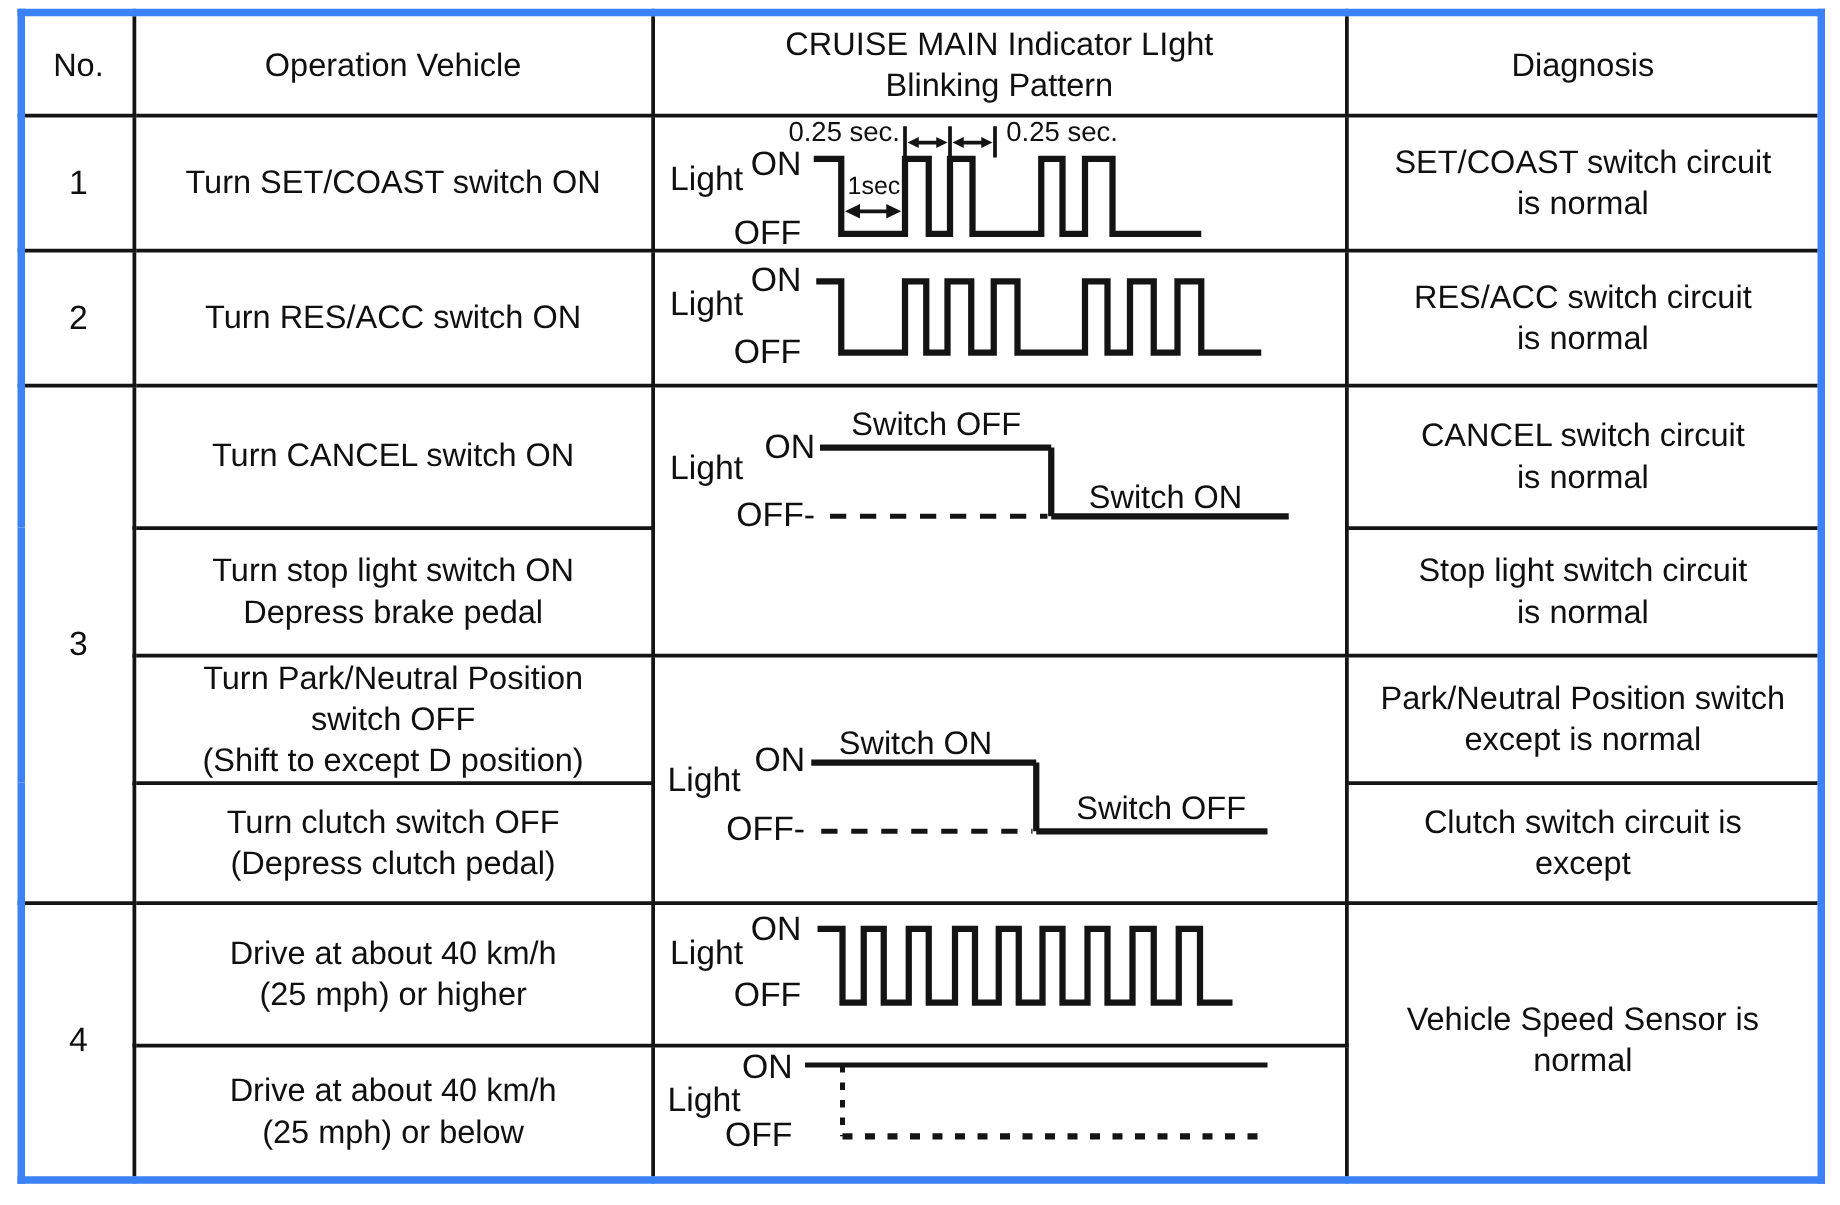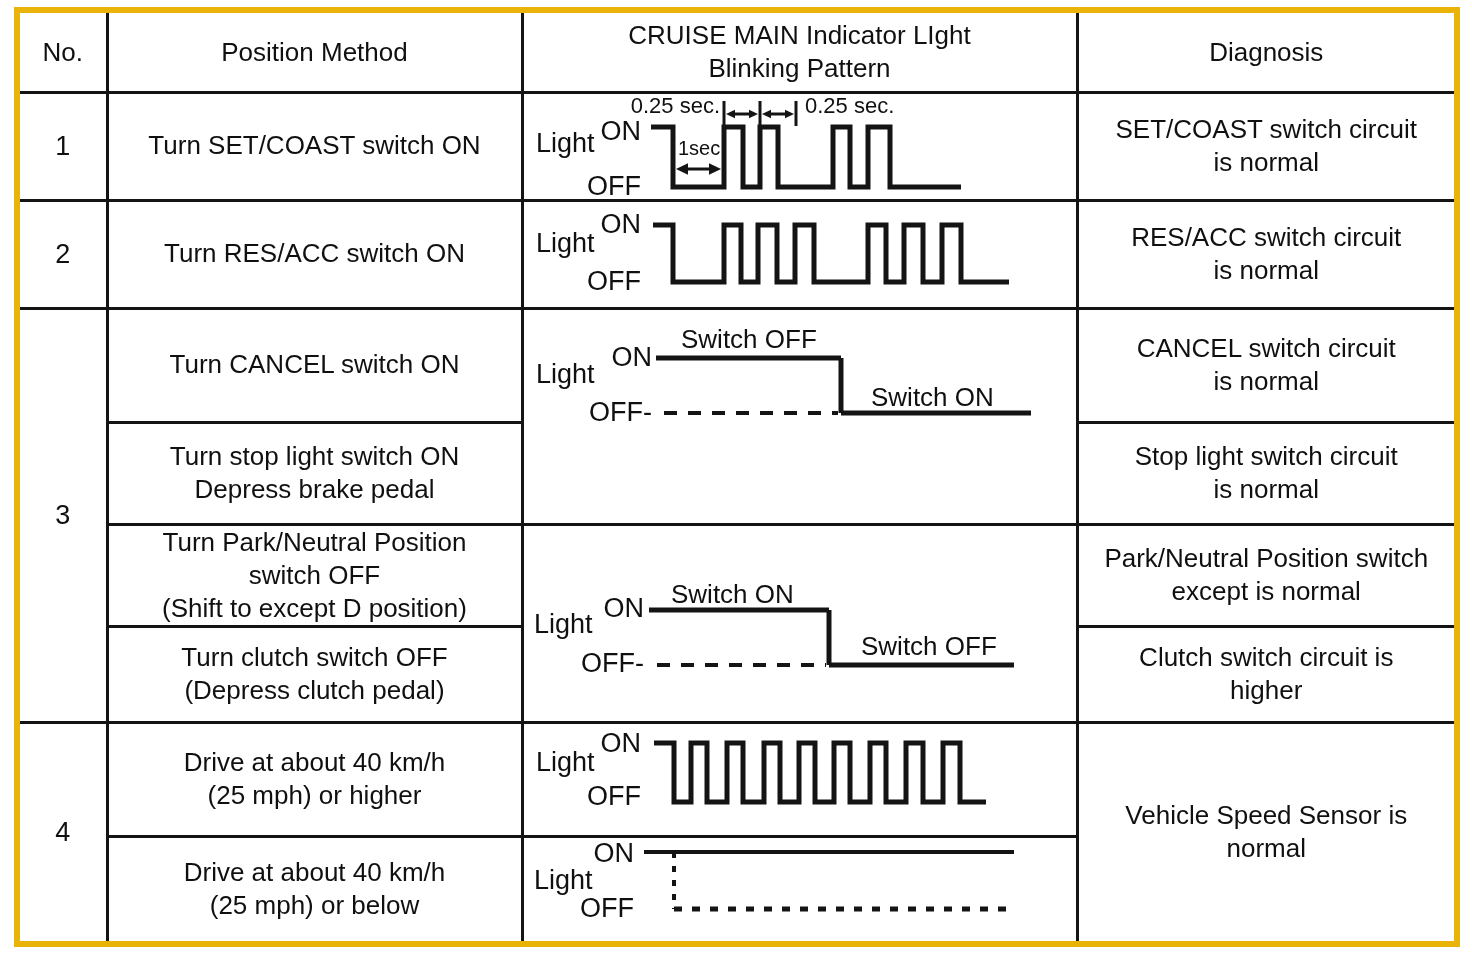--- a/index.html
+++ b/index.html
@@ -3,21 +3,21 @@
 <meta charset="utf-8">
 <style>
   html,body { margin:0; padding:0; background:#f7f7f5; }
   .page {
     position:relative; width:1472px; height:964px; background:#ffffff;
     font-family:"Liberation Sans", sans-serif; color:#101010; overflow:hidden;
   }
   table.tbl {
     position:absolute; left:14px; top:7px;
     border-collapse:collapse; table-layout:fixed;
-    border:6px solid #eab308;
+    border:6px solid #3b82f6;
   }
   .tbl th, .tbl td {
     border:3px solid #141414; padding:0; vertical-align:middle; overflow:hidden;
   }
   .tbl th { font-weight:normal; font-size:26px; text-align:center; line-height:1.25; }
   .no-cell { font-size:27px; text-align:center; }
   .op-cell, .diag-cell { font-size:26px; text-align:center; line-height:1.27; }
   .center-block { display:inline-block; text-align:center; white-space:pre-line; }
   .pattern-cell { padding:0; }
   .valign-top { vertical-align:top; }
@@ -32,21 +32,21 @@
     <colgroup>
       <col style="width:90px">
         <col style="width:415px">
         <col style="width:555px">
         <col style="width:380px">
     </colgroup>
 
     <tbody>
         <tr style="height:82px">
       <th class="no-cell">No.</th>
-      <th>Position Method</th>
+      <th>Operation Vehicle</th>
       <th><div class="center-block">CRUISE MAIN Indicator LIght
 Blinking Pattern</div></th>
       <th>Diagnosis</th>
     </tr>
 
     <tr style="height:108px">
       <td class="no-cell">1</td>
       <td class="op-cell"><div class="center-block">Turn SET/COAST switch ON</div></td>
       <td class="pattern-cell">
             <svg width="549" height="102" viewBox="0 0 549 102" class="wave">
@@ -135,21 +135,21 @@
             </svg>
           </td>
       <td class="diag-cell"><div class="center-block">Park/Neutral Position switch
 except is normal</div></td>
     </tr>
 
     <tr style="height:96px">
       <td class="op-cell"><div class="center-block">Turn clutch switch OFF
 (Depress clutch pedal)</div></td>
       <td class="diag-cell"><div class="center-block">Clutch switch circuit is
-higher</div></td>
+except</div></td>
     </tr>
 
     <tr style="height:114px">
       <td class="no-cell" rowspan="2">4</td>
       <td class="op-cell"><div class="center-block">Drive at about 40 km/h
 (25 mph) or higher</div></td>
       <td class="pattern-cell">
             <svg width="549" height="108" viewBox="0 0 549 108" class="wave">
               <text x="12" y="46" font-size="27" text-anchor="start">Light</text>
               <text x="117" y="27" font-size="27" text-anchor="end">ON</text>

